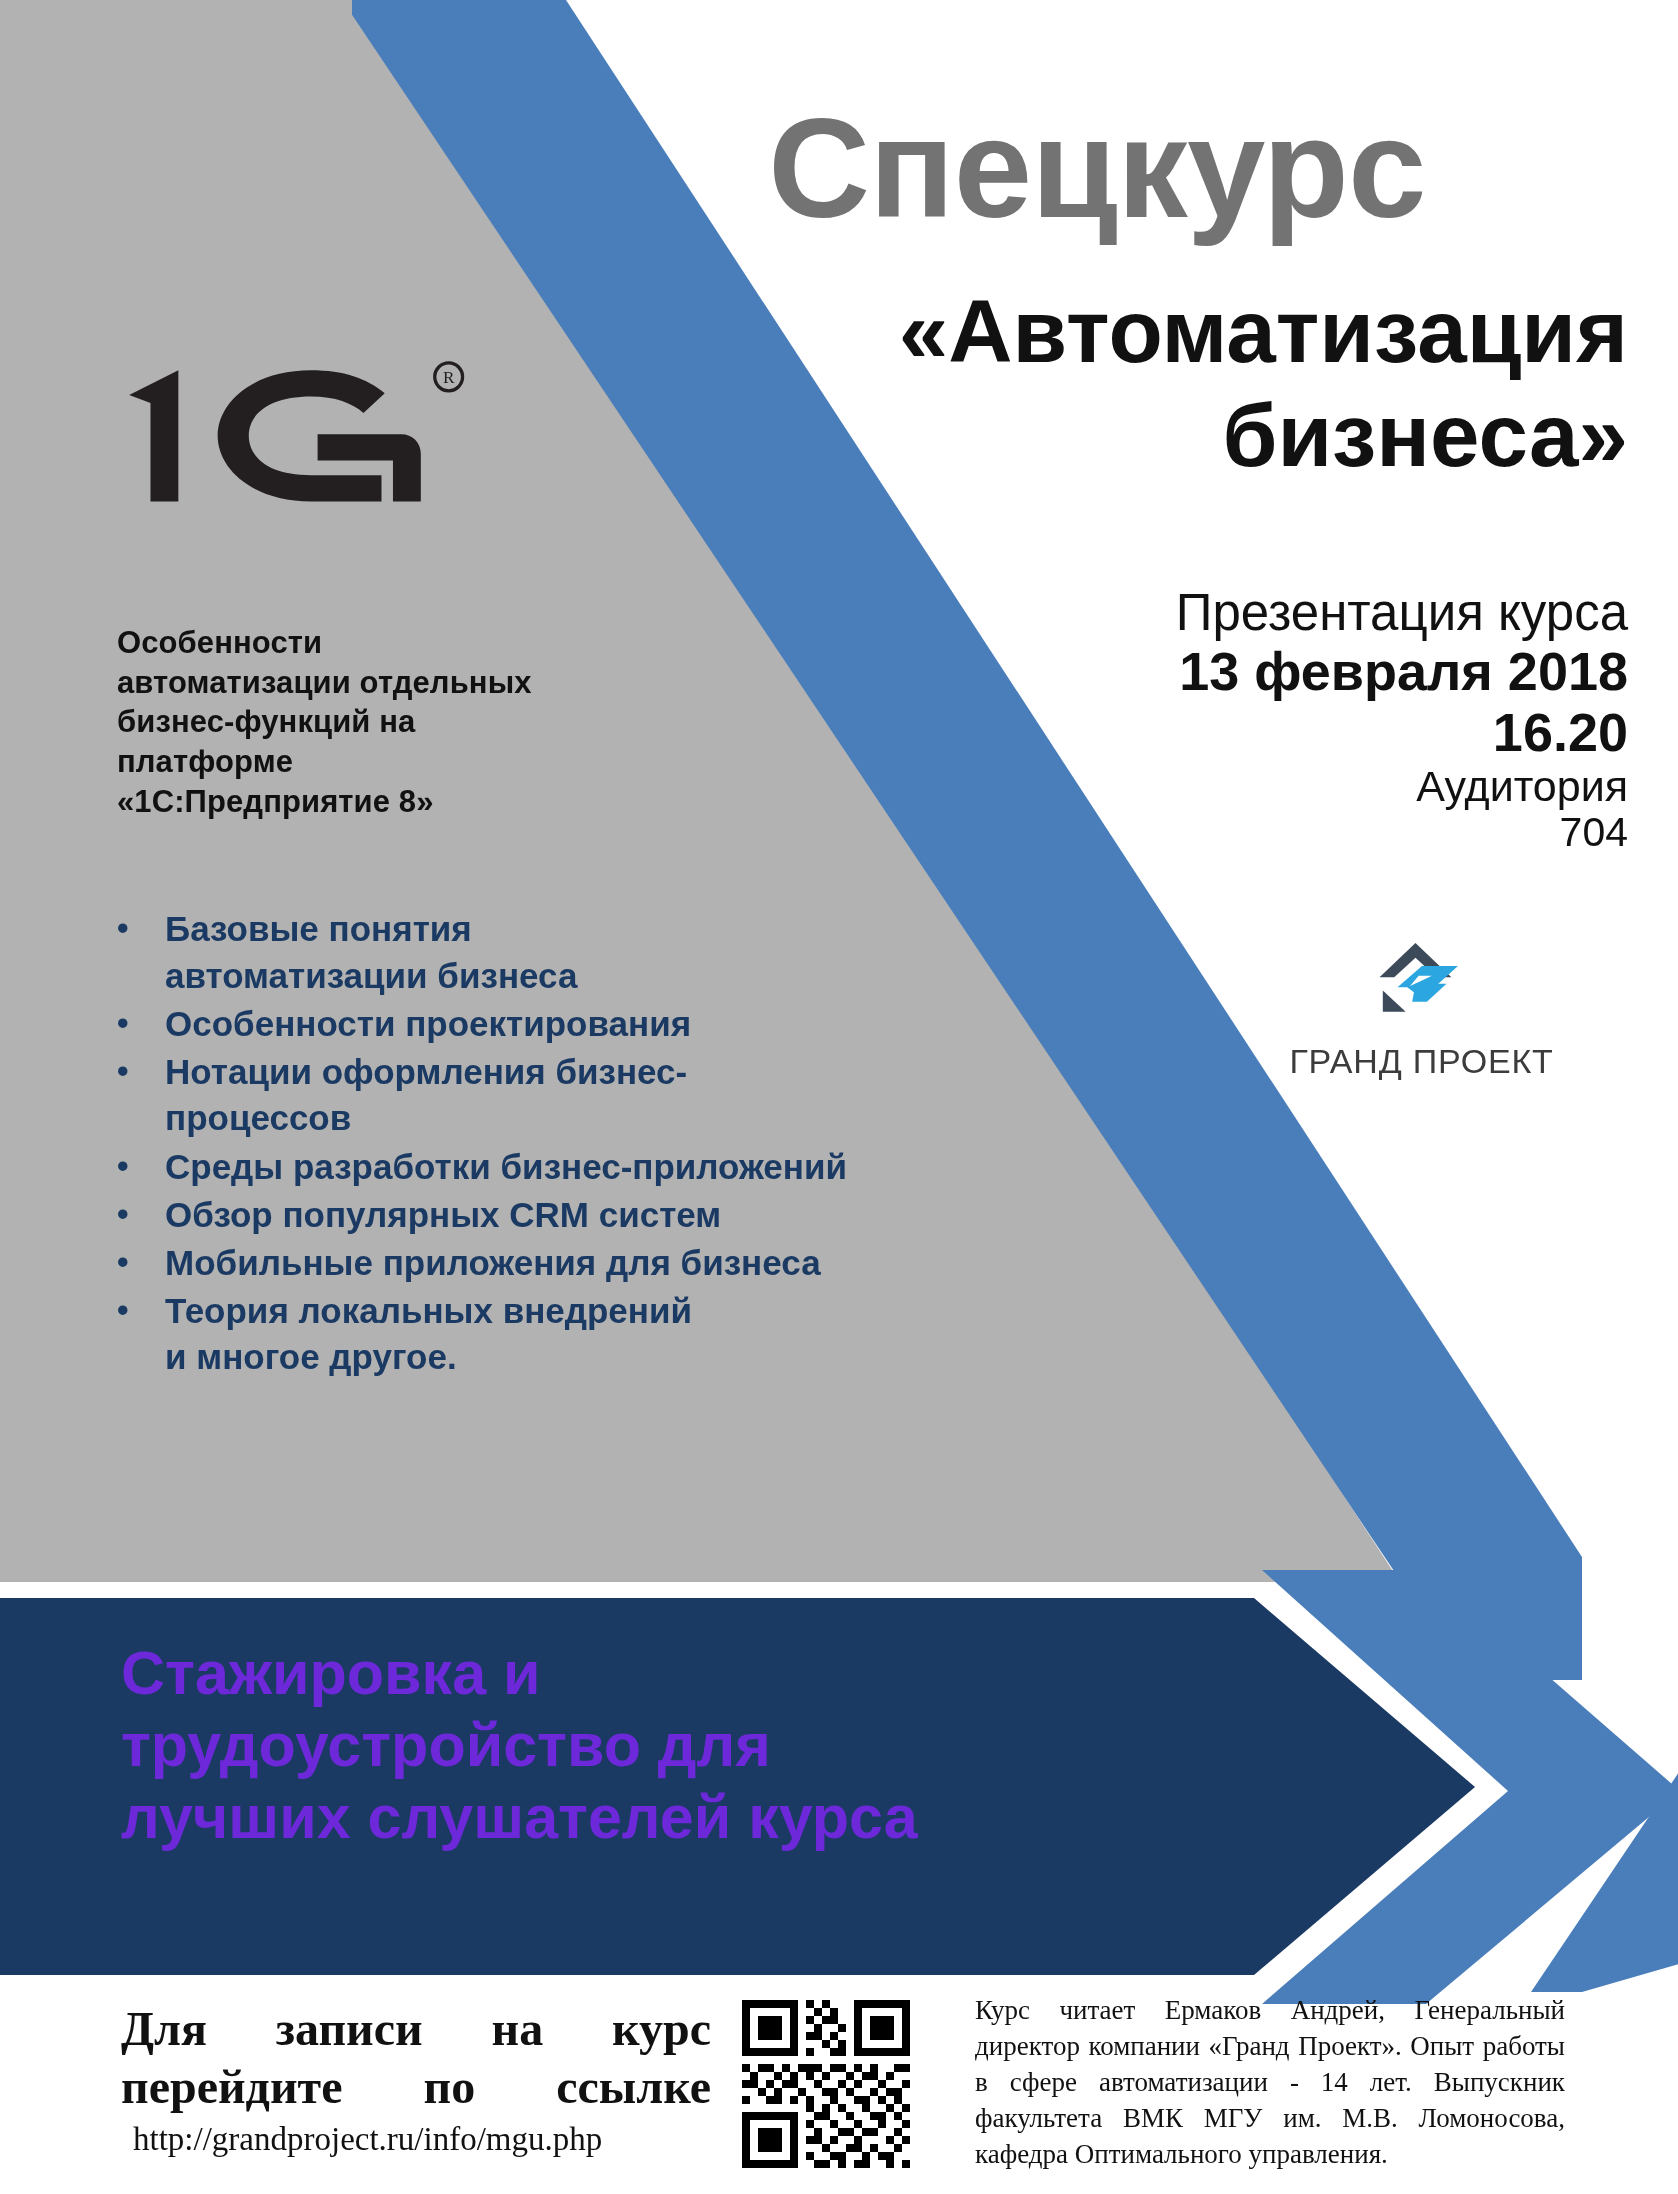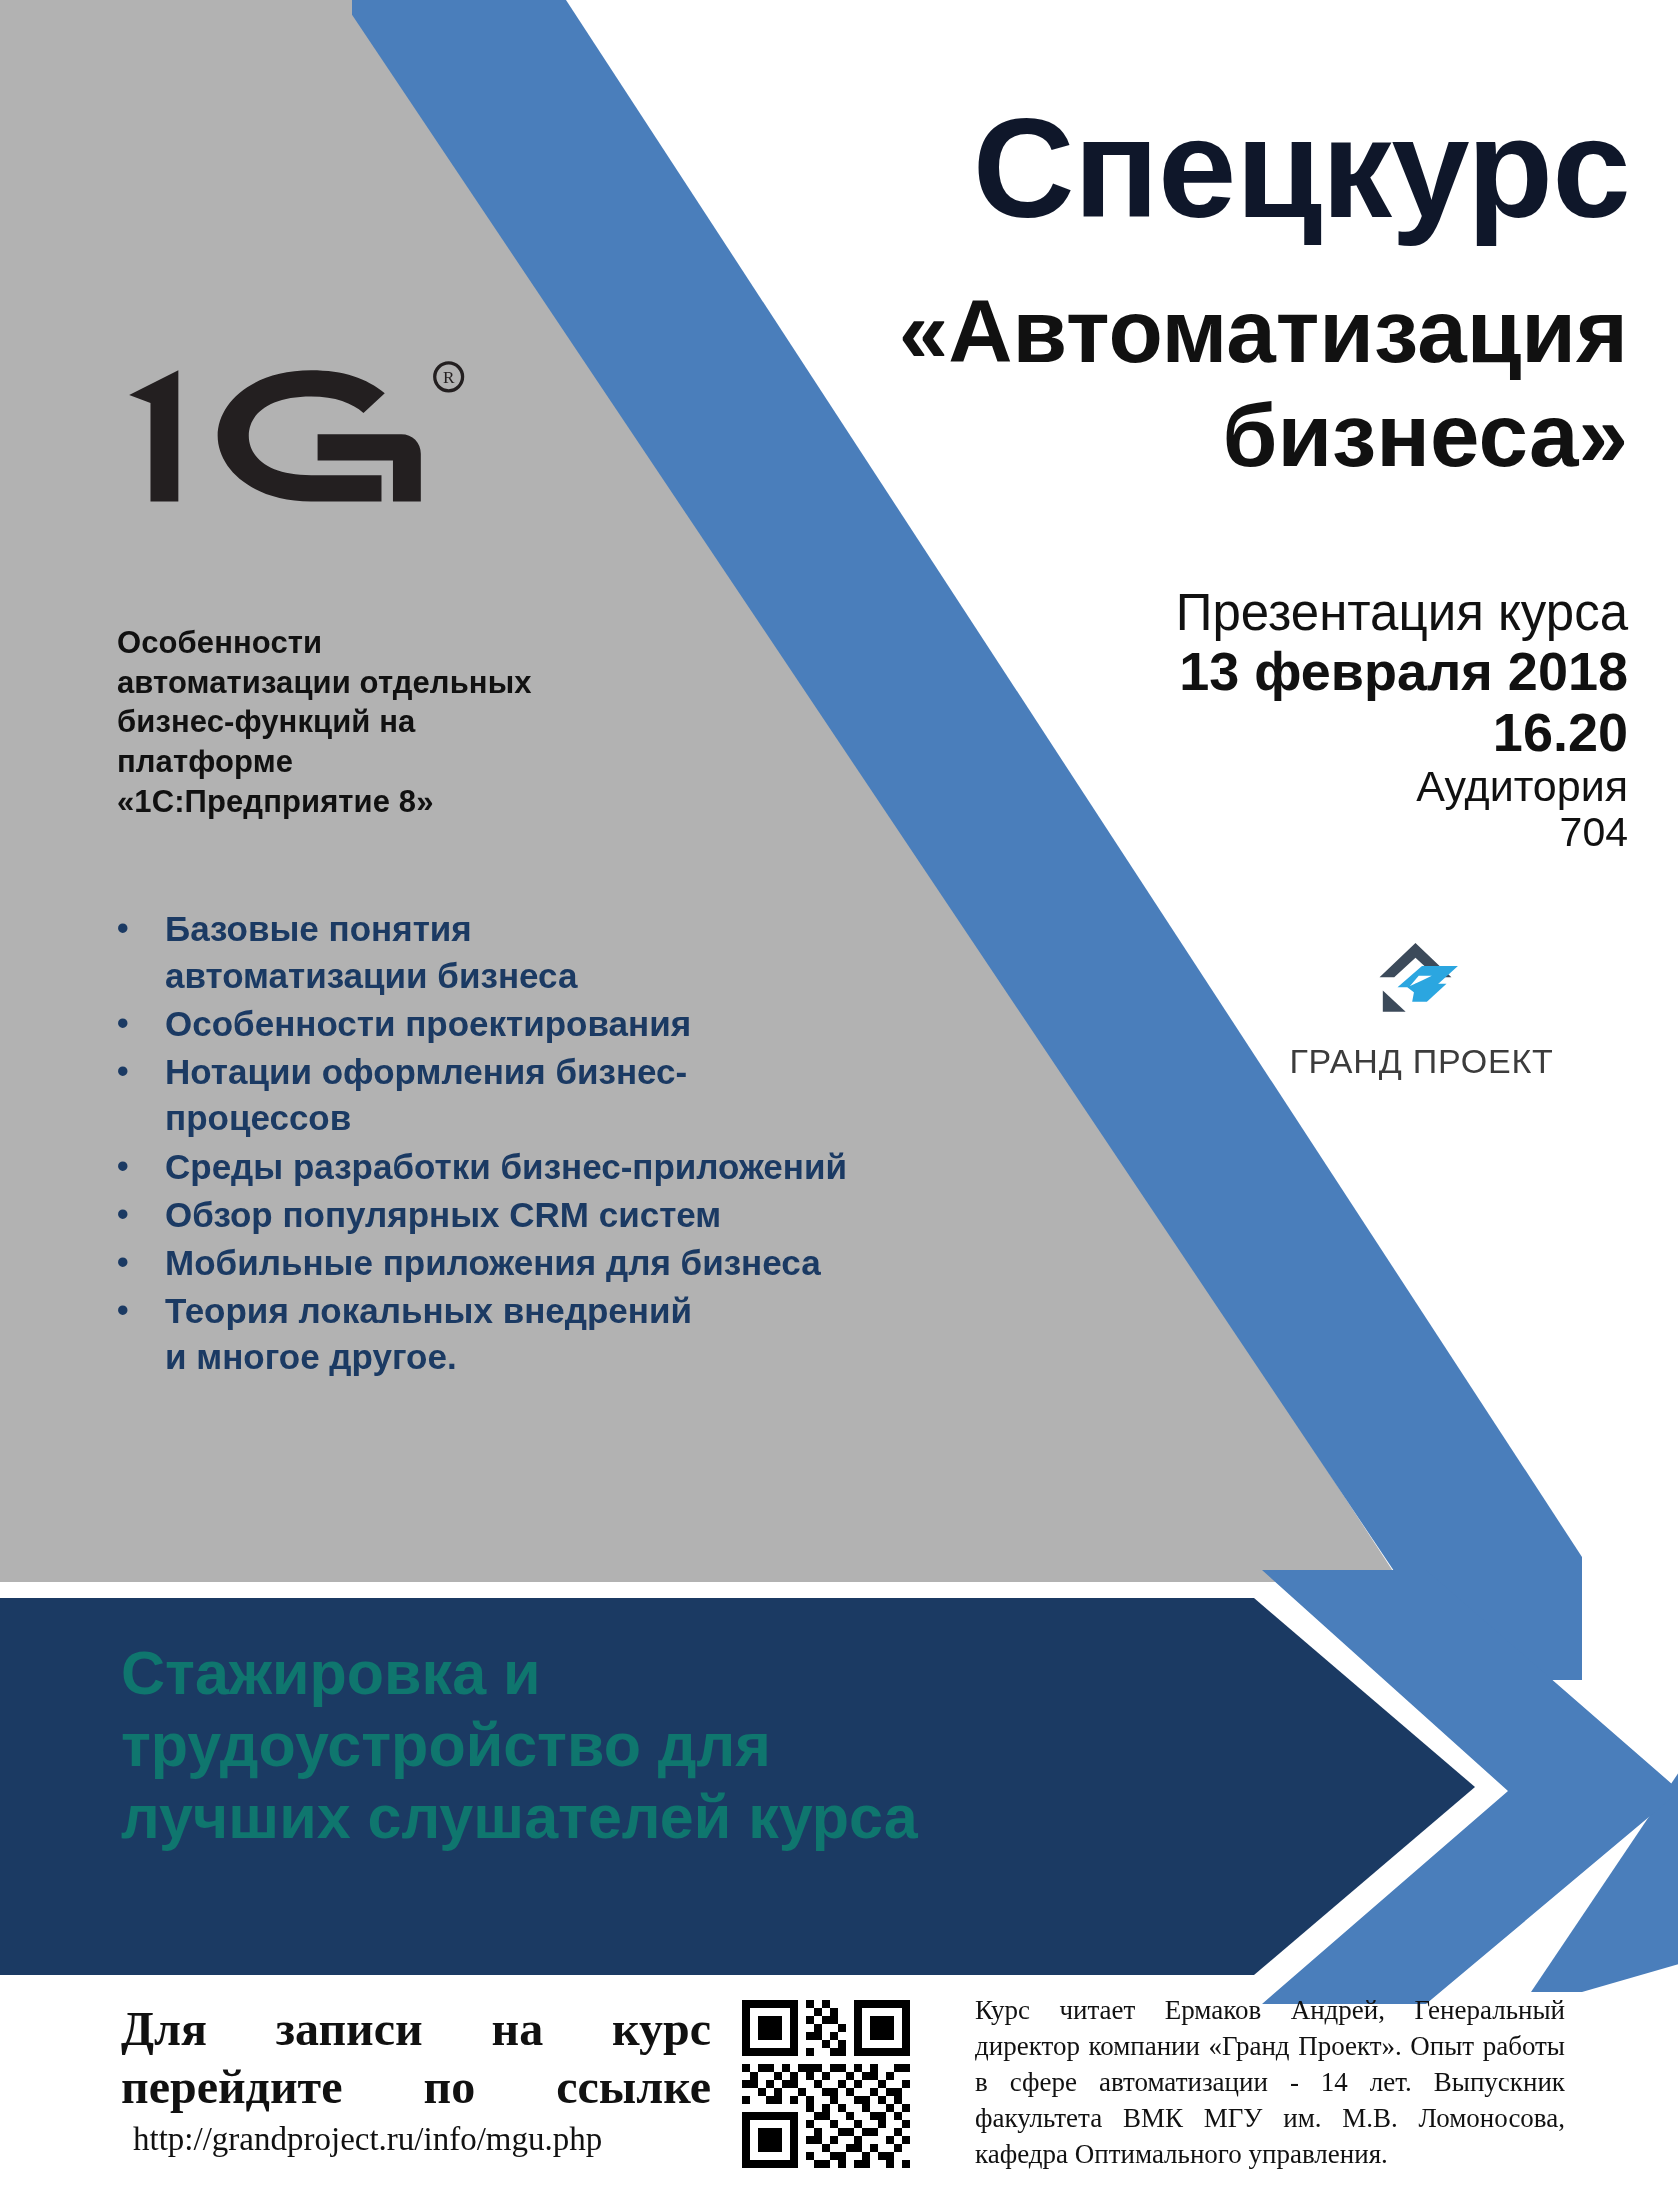--- a/index.html
+++ b/index.html
@@ -119,25 +119,25 @@
     flex: 1 1 auto;
   }
   .bullet-text .l2 { display: block; }
 
   
   .title-main {
     position: absolute;
     right: 49px;
     top: 98px;
     width: 1066px;
-    text-align: right;
+    text-align: center;
     font-size: 141px;
     line-height: 1.0;
     font-weight: bold;
-    color: #0f172a;
+    color: #737373;
     letter-spacing: -0.8px;
   }
   .title-sub {
     position: absolute;
     right: 51px;
     top: 279px;
     width: 1025px;
     text-align: right;
     font-size: 89px;
     line-height: 1.17;
@@ -197,21 +197,21 @@
     letter-spacing: 0.8px;
     white-space: nowrap;
   }
 
   
   .band-text {
     position: absolute;
     left: 121px;
     top: 1638px;
     width: 1148px;
-    color: #0f766e;
+    color: #6d28d9;
     font-size: 61px;
     line-height: 1.18;
     font-weight: bold;
   }
 
   
   .footer-left {
     position: absolute;
     left: 121px;
     top: 2000px;

